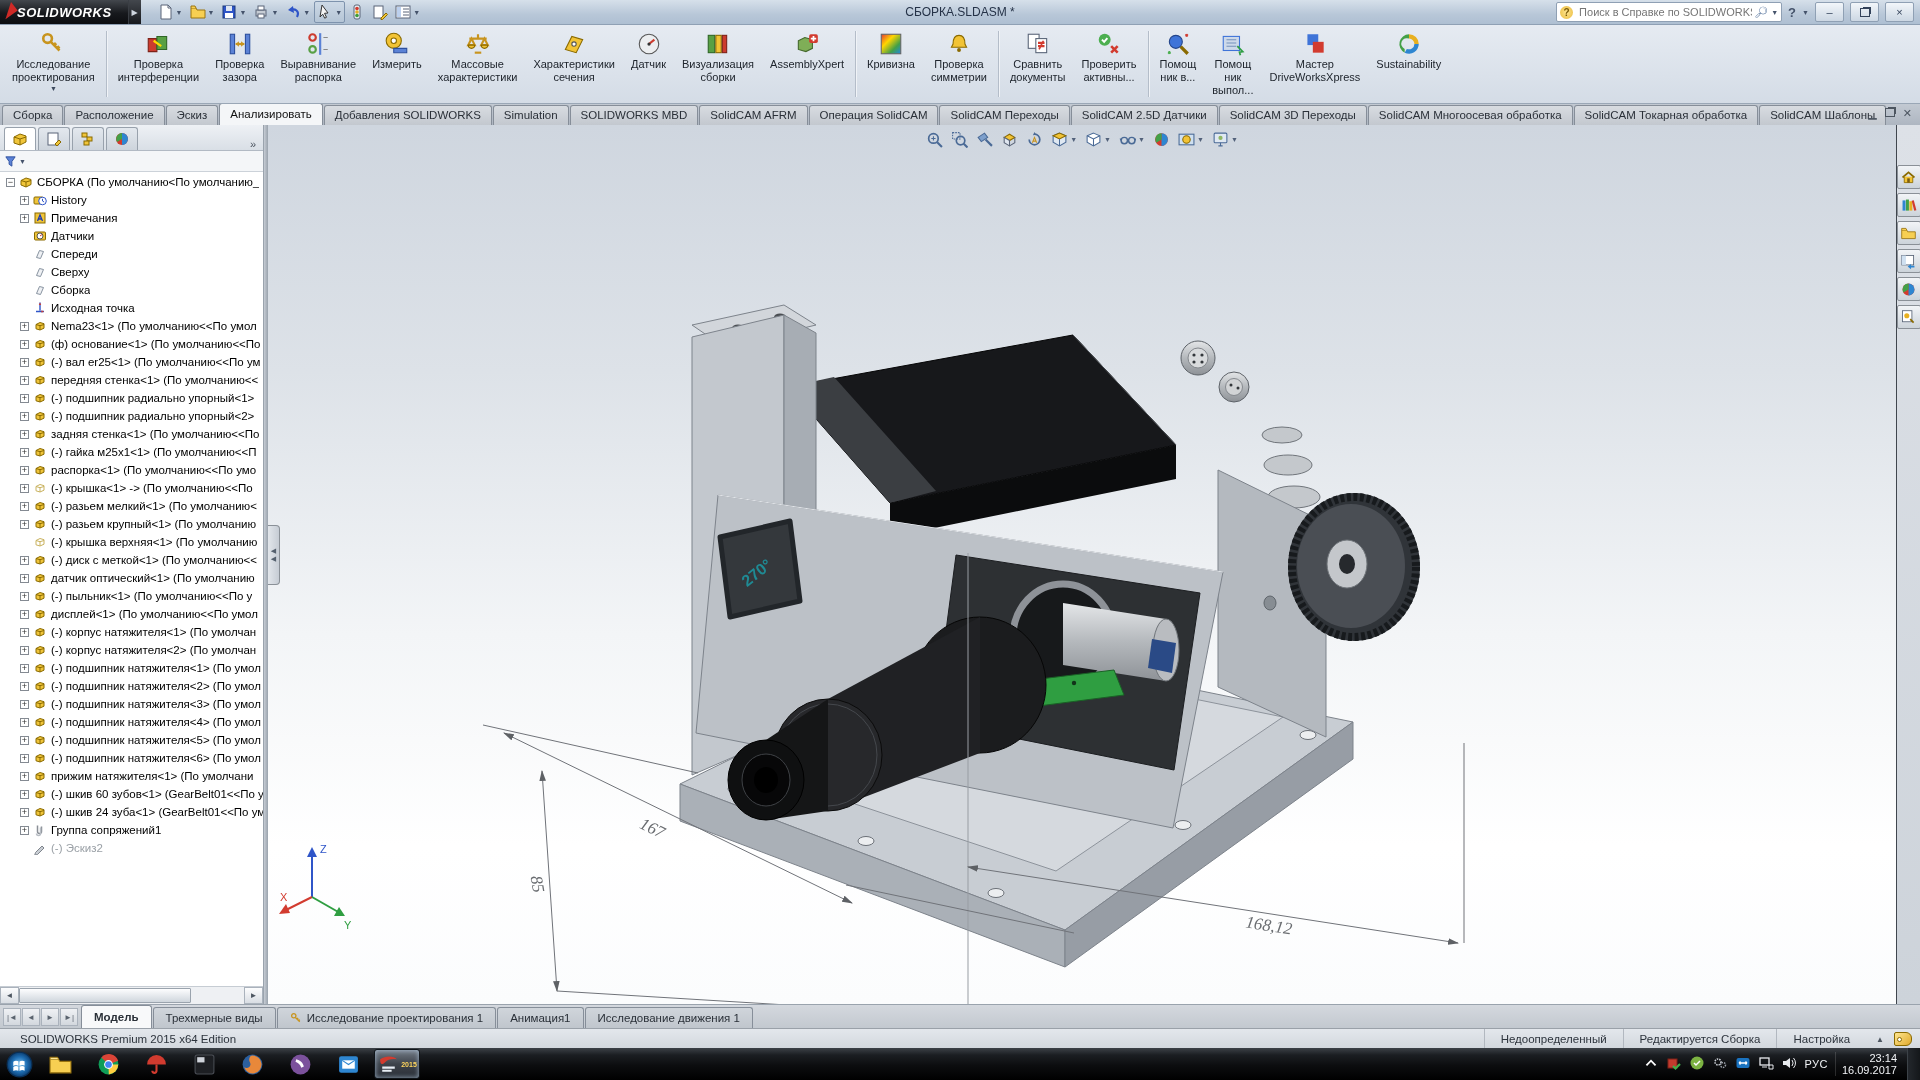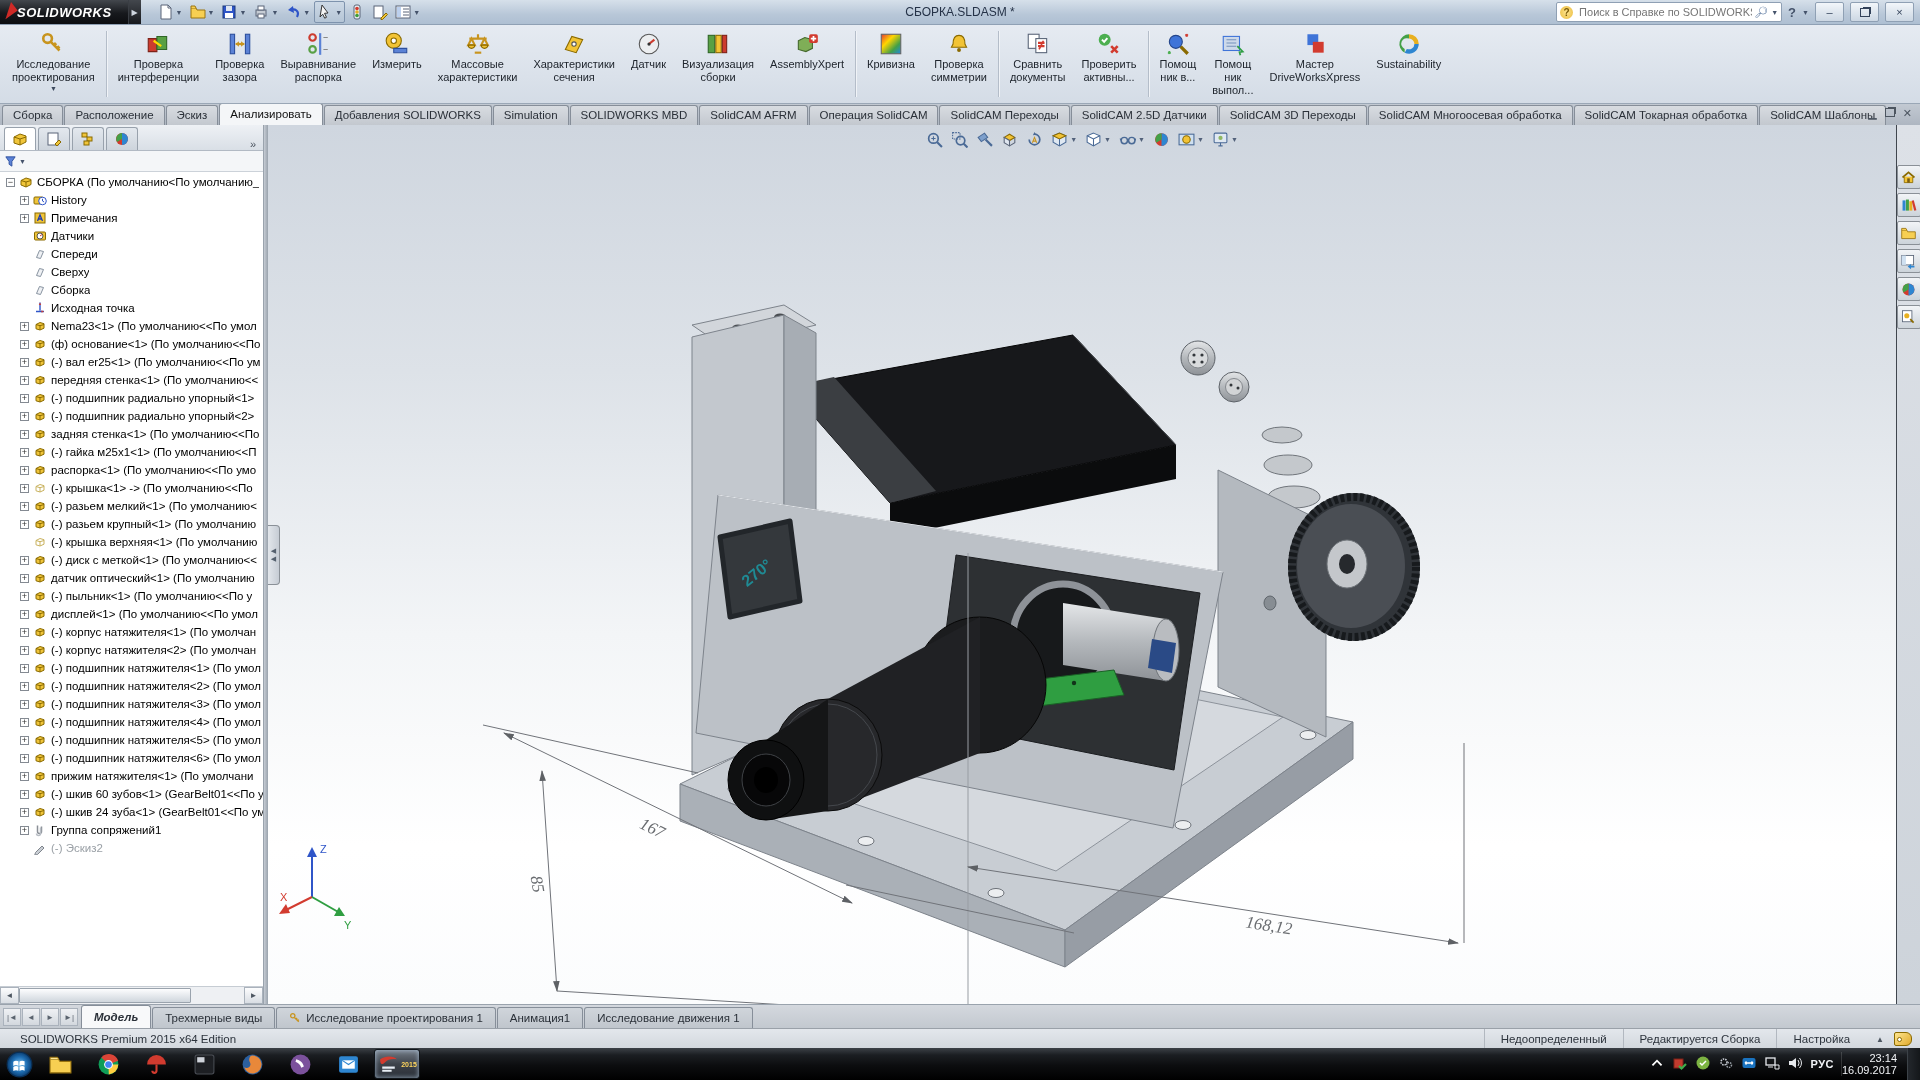--- a/index.html
+++ b/index.html
@@ -83,43 +83,43 @@
   .taskpane{position:absolute;right:0;top:0;width:24px;height:879px;background:linear-gradient(#dde1e7,#cdd3da);border-left:1px solid #40464e;display:flex;flex-direction:column;align-items:center;padding-top:40px;box-sizing:border-box;gap:4px;}
   .tpbtn{width:22px;height:22px;border:1px solid #8a9097;border-radius:2px;background:linear-gradient(#f2f4f7,#ccd3da);display:flex;align-items:center;justify-content:center;}
   .tpbtn svg{width:17px;height:17px;}
 
   
   .doctabs{position:absolute;top:1004px;left:0;width:1920px;height:24px;background:linear-gradient(#d4d8de,#c2c8cf);border-top:1px solid #9aa3ad;display:flex;align-items:flex-end;z-index:20;}
   .dnav{display:flex;align-items:center;height:100%;padding:0 3px;gap:1px;}
   .dnav span{width:16px;height:16px;font-size:8px;color:#5a636e;display:flex;align-items:center;justify-content:center;background:linear-gradient(#eff1f4,#d3d8de);border:1px solid #aab2bc;}
   .dtab{height:21px;line-height:21px;padding:0 12px;font-size:11.5px;color:#2a3038;background:linear-gradient(#d0d5db,#bfc5cc);border:1px solid #868e99;border-bottom:none;border-radius:3px 3px 0 0;margin-right:1px;display:flex;align-items:center;gap:4px;}
   .dtab svg{width:13px;height:13px;}
-  .dtab.active{background:#f8f9fa;font-weight:bold;height:23px;line-height:23px;font-style:italic;}
+  .dtab.active{background:#f8f9fa;font-weight:bold;height:23px;line-height:23px;}
 
   
   .statusbar{position:absolute;top:1028px;left:0;width:1920px;height:20px;background:linear-gradient(#e3e7ec,#d2d7dd);border-top:1px solid #9aa1a9;display:flex;align-items:center;font-size:11.5px;color:#2c333c;z-index:20;}
   .sbleft{padding-left:20px;}
   .sbright{margin-left:auto;display:flex;align-items:center;height:100%;}
   .sbitem{padding:0 16px;border-left:1px solid #b2b8c0;height:100%;display:flex;align-items:center;}
   .sbcaret{font-size:8px;color:#4c5560;padding:0 10px;}
   .sbtag{width:16px;height:12px;background:linear-gradient(135deg,#ffe690,#dfa92c);border:1px solid #8a6a00;border-radius:2px 6px 6px 2px;margin-right:8px;position:relative;}
   .sbtag:after{content:"";position:absolute;left:2px;top:4px;width:3px;height:3px;border-radius:50%;background:#fff;border:1px solid #8a6a00;}
 
   
   .taskbar{position:absolute;top:1048px;left:0;width:1920px;height:32px;background:linear-gradient(#3c4147 0%,#1b1e22 22%,#0c0d0f 55%,#000 100%);display:flex;align-items:center;z-index:40;}
   .startorb{width:34px;height:30px;display:flex;align-items:center;justify-content:center;margin-left:2px;}
   .startorb svg{width:27px;height:27px;}
   .appbtn{width:44px;height:28px;margin:0 2px;border-radius:3px;display:flex;align-items:center;justify-content:center;}
   .appbtn svg{width:23px;height:23px;}
   .appbtn.active{background:linear-gradient(#747c86,#3d434b 50%,#2a2f36);box-shadow:inset 0 0 4px 1px rgba(190,215,240,.55);border:1px solid #10151a;}
   .appbadge{font-size:7px;color:#ffd65e;font-weight:bold;margin-left:1px;}
   .tray{margin-left:auto;display:flex;align-items:center;gap:7px;padding-right:10px;color:#f2f4f7;}
   .tray svg{width:16px;height:16px;}
-  .traylang{font-size:11px;font-weight:bold;letter-spacing:.5px;}
-  .trayclock{text-align:right;font-size:11px;line-height:12px;border-left:1px solid rgba(255,255,255,.15);}
+  .traylang{font-size:11px;font-weight:normal;letter-spacing:.5px;}
+  .trayclock{text-align:right;font-size:11px;line-height:12px;padding-left:6px;border-left:1px solid rgba(255,255,255,.15);}
   .showdesk{width:12px;height:32px;background:linear-gradient(90deg,#23272c,#14171a);border-left:1px solid #3c4248;}
 </style>
 </head>
 <body>
 
 <div id="app">
 
   <div class="titlebar">
     <div class="sw-logo">
       <span class="mark"></span>

